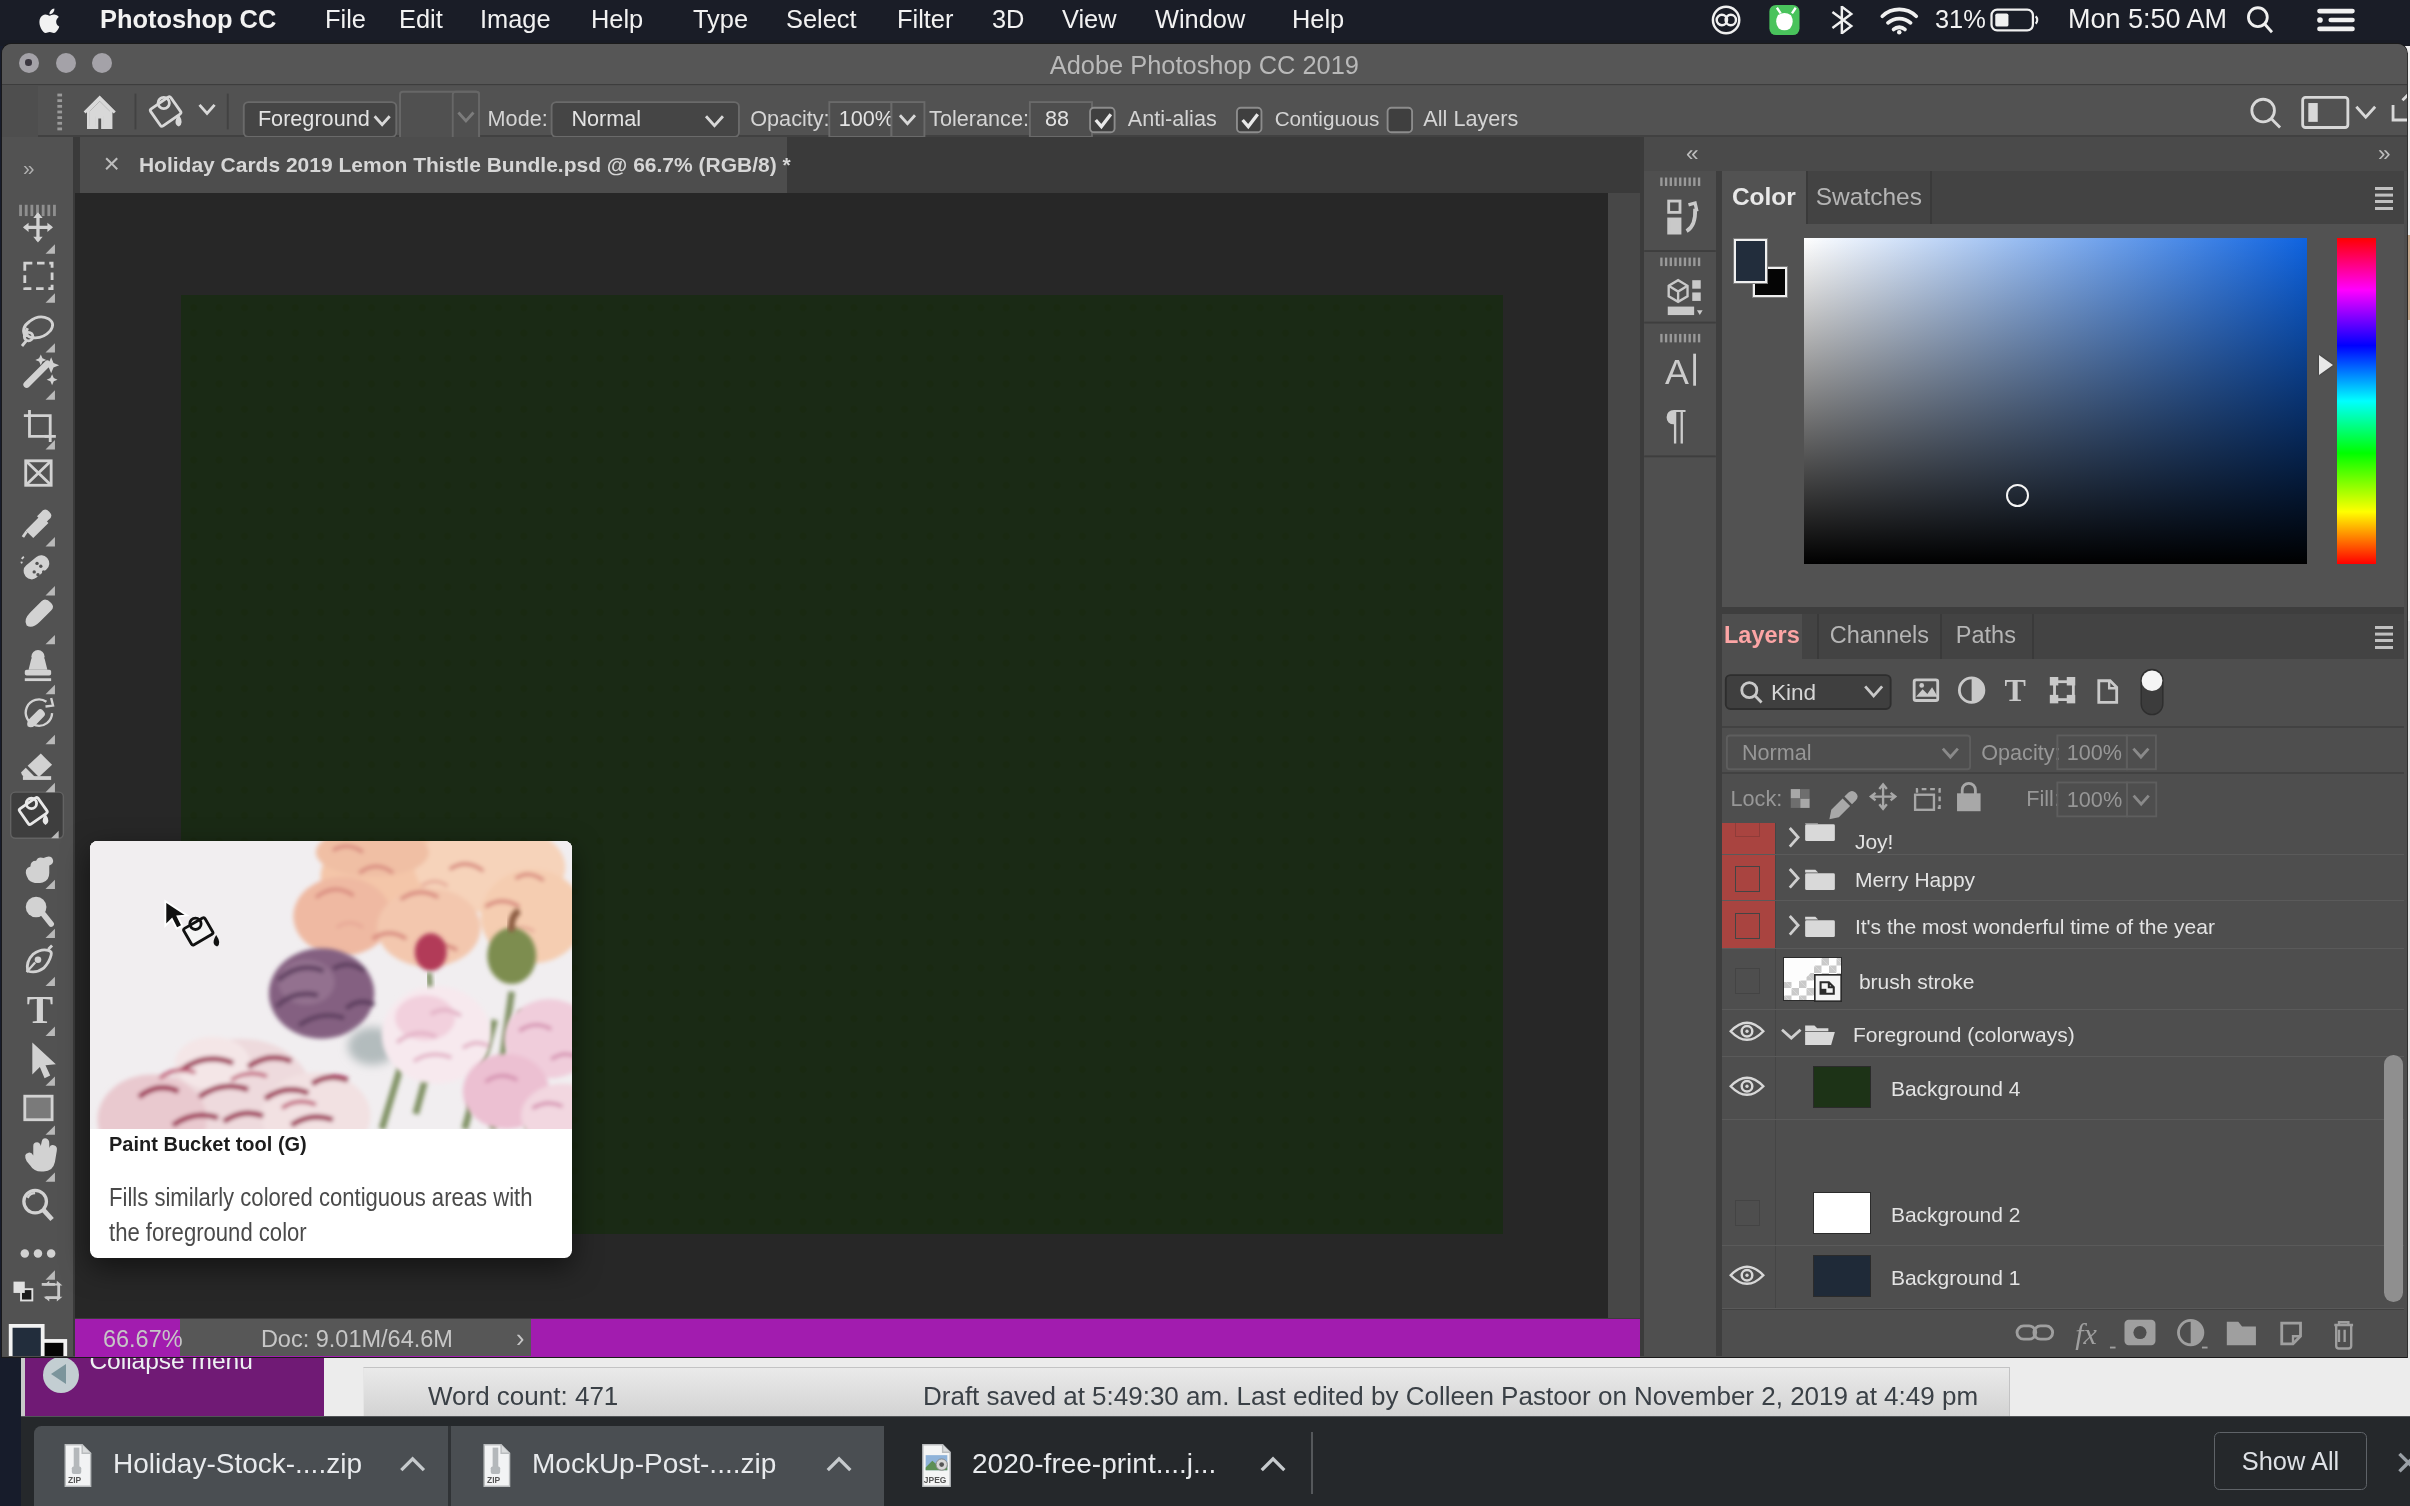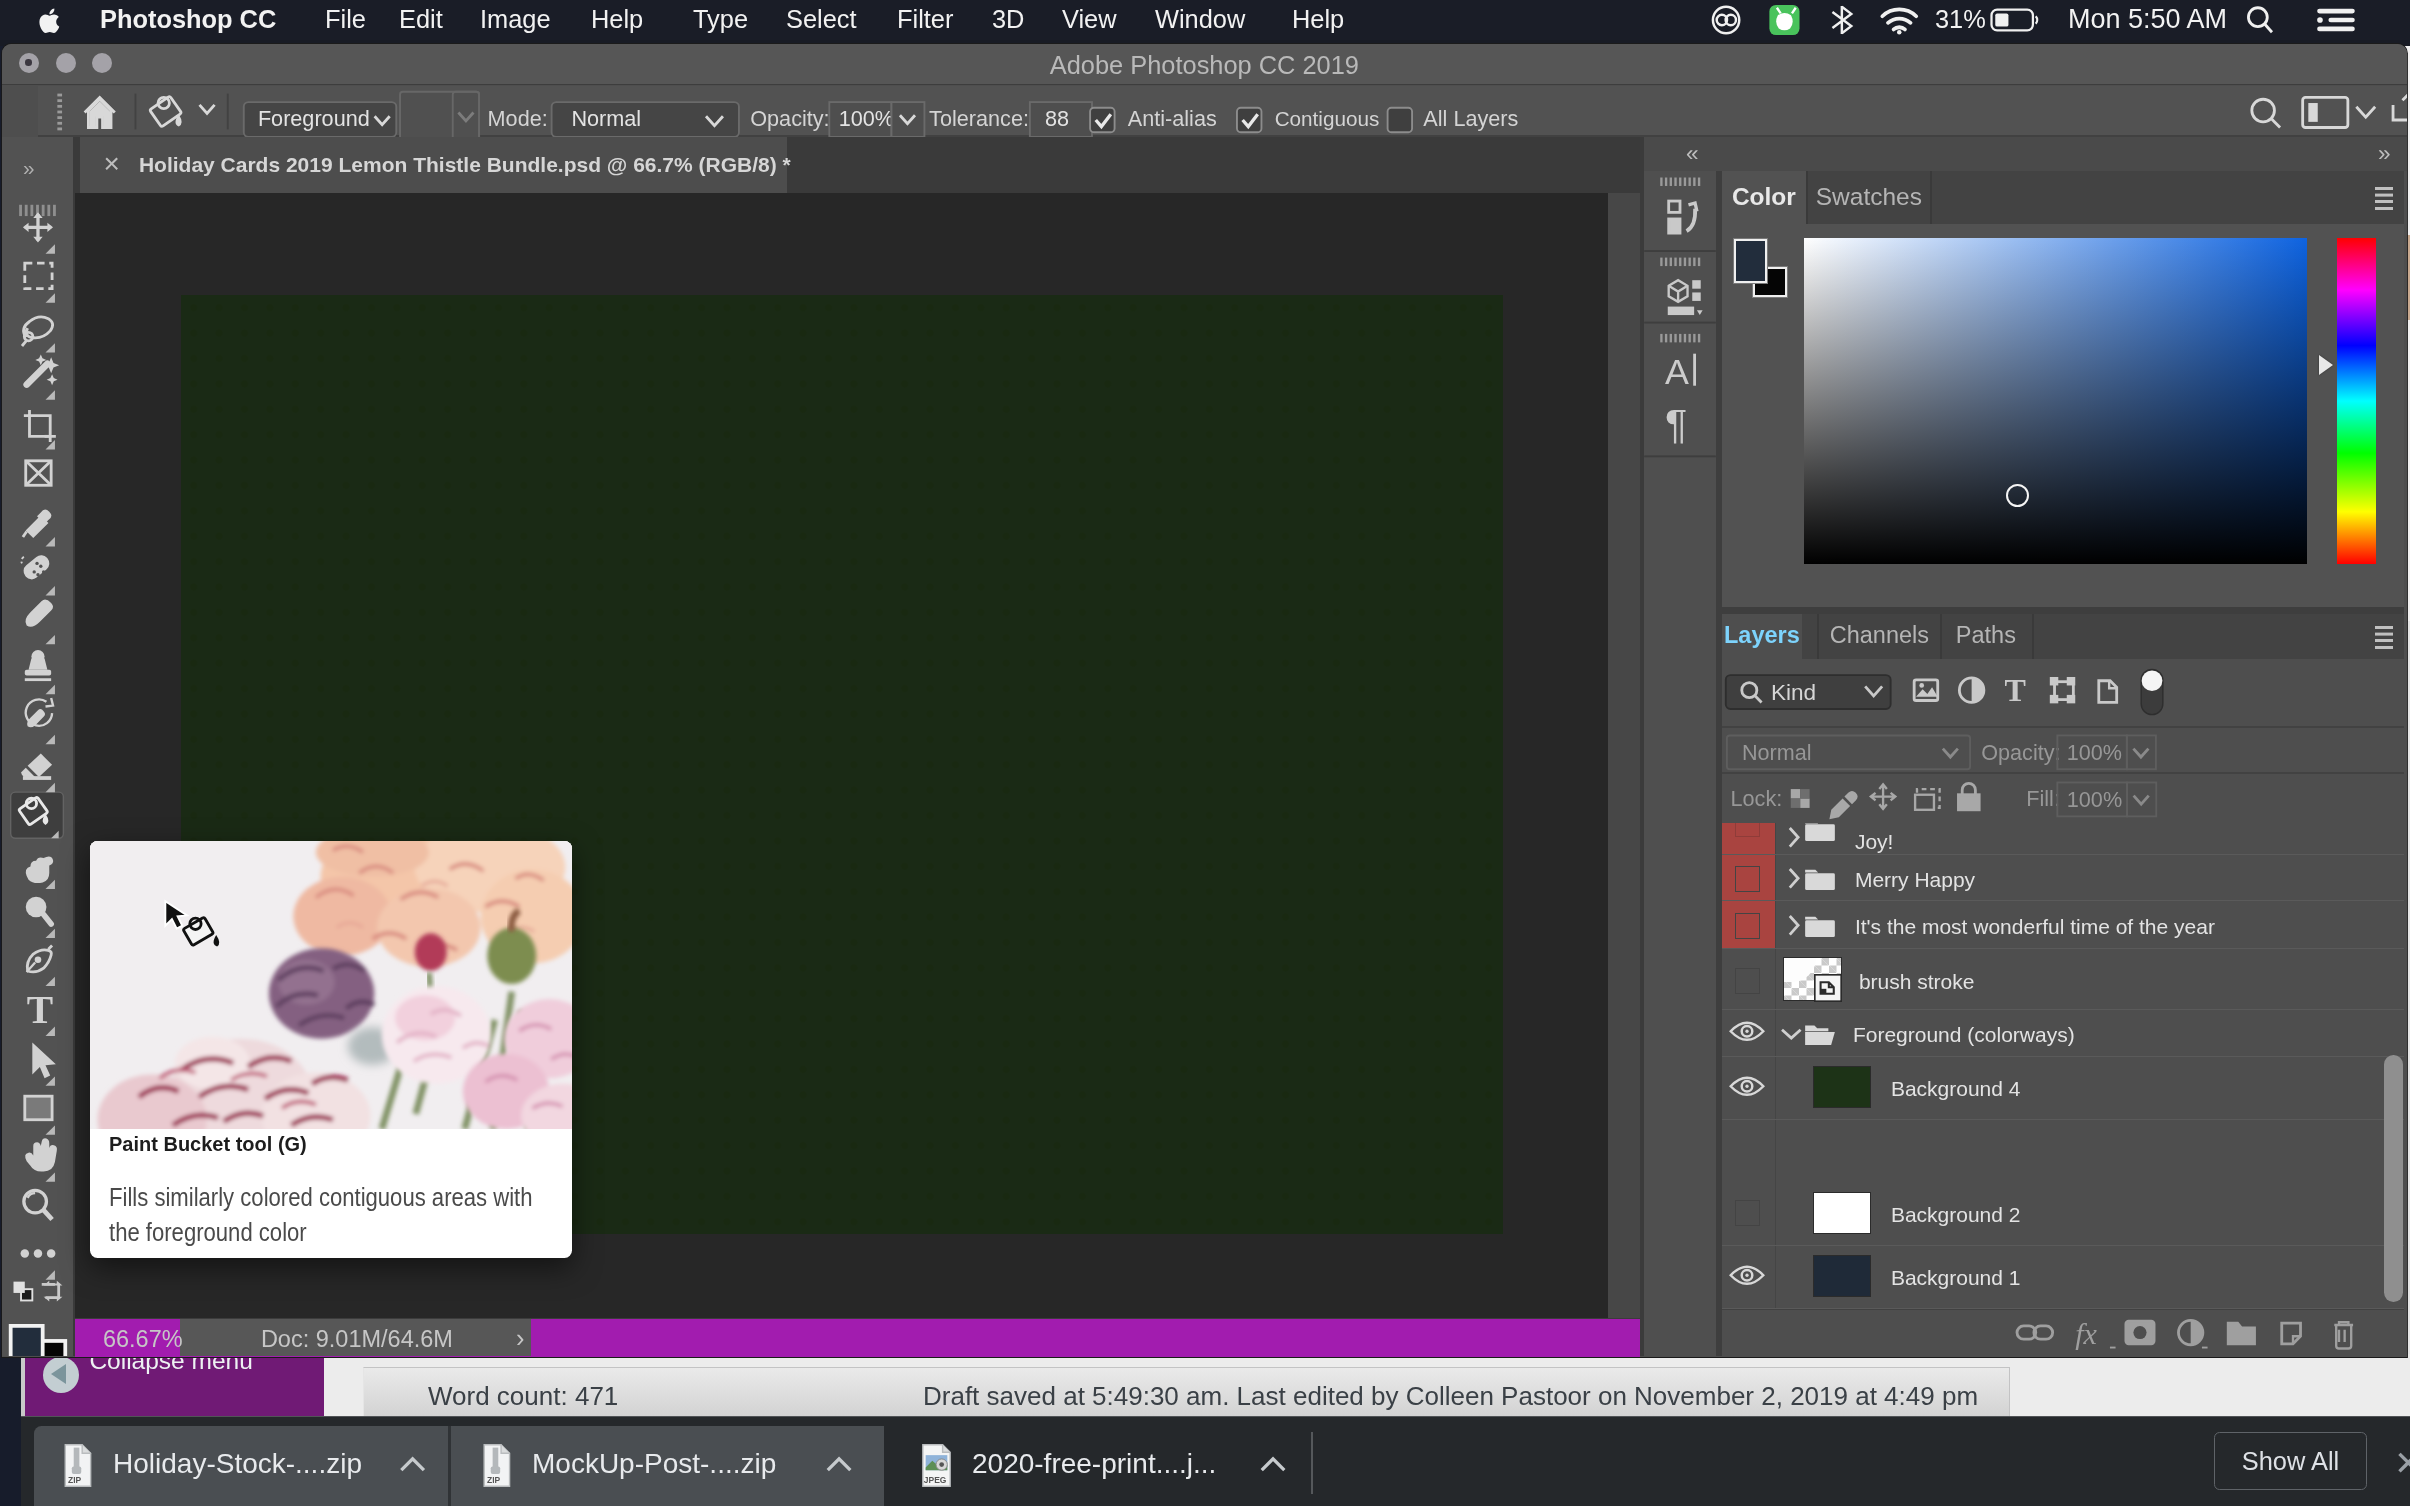--- a/index.html
+++ b/index.html
@@ -458,21 +458,21 @@
         <div class="abs" style="left:615px;top:14px;width:39px;height:326px;background:linear-gradient(to bottom,#ff0000 0%,#ff00ff 16%,#0000ff 33%,#00ffff 50%,#00ff00 66%,#ffff00 84%,#ff0000 100%);"></div>
         <div class="abs" style="left:597px;top:131px;width:0;height:0;border-top:10.4px solid transparent;border-bottom:10.4px solid transparent;border-left:14px solid #e8e8e8;filter:drop-shadow(0 0 0.9px #333);"></div>
       </div>
     </div>
 
     <div class="abs" style="left:1720px;top:563px;width:682px;height:6.6px;background:#3e3e3e;"></div>
 
     <div class="abs" id="layerspanel" style="left:1720px;top:570px;width:682px;height:743px;background:#4e4e4e;overflow:hidden;">
 
       <div class="abs" style="left:0;top:0;width:682px;height:45px;background:#434343;"></div>
-      <div class="abs" style="left:0;top:0;width:80px;height:45px;background:#4e4e4e;color:#7dd3fc;font-size:23.5px;font-weight:bold;text-align:center;line-height:43px;">Layers</div>
+      <div class="abs" style="left:0;top:0;width:80px;height:45px;background:#4e4e4e;color:#fca5a5;font-size:23.5px;font-weight:bold;text-align:center;line-height:43px;">Layers</div>
       <div class="abs" style="left:95px;top:0;width:1.9px;height:45px;background:#3a3a3a;"></div>
       <div class="abs" style="left:97px;top:0;width:121px;height:45px;color:#b5b5b5;font-size:23.5px;text-align:center;line-height:43px;">Channels</div>
       <div class="abs" style="left:218px;top:0;width:1.9px;height:45px;background:#3a3a3a;"></div>
       <div class="abs" style="left:219px;top:0;width:90px;height:45px;color:#b5b5b5;font-size:23.5px;text-align:center;line-height:43px;">Paths</div>
       <div class="abs" style="left:310px;top:0;width:1.9px;height:45px;background:#3a3a3a;"></div>
       <div class="abs" style="left:653px;top:12.2px;width:18px;height:2.8px;background:#c0c0c0;box-shadow:0 6.6px #c0c0c0, 0 13px #c0c0c0, 0 20px #c0c0c0;"></div>
 
       <svg class="abs" style="left:0;top:45px;" width="682" height="68" viewBox="0 0 724 72">
         <rect x="4" y="17" width="175" height="36" rx="5" fill="#3f3f3f" stroke="#2e2e2e" stroke-width="2"></rect>
         <circle cx="29" cy="33" r="8" stroke="#c9c9c9" stroke-width="3" fill="none"></circle>

